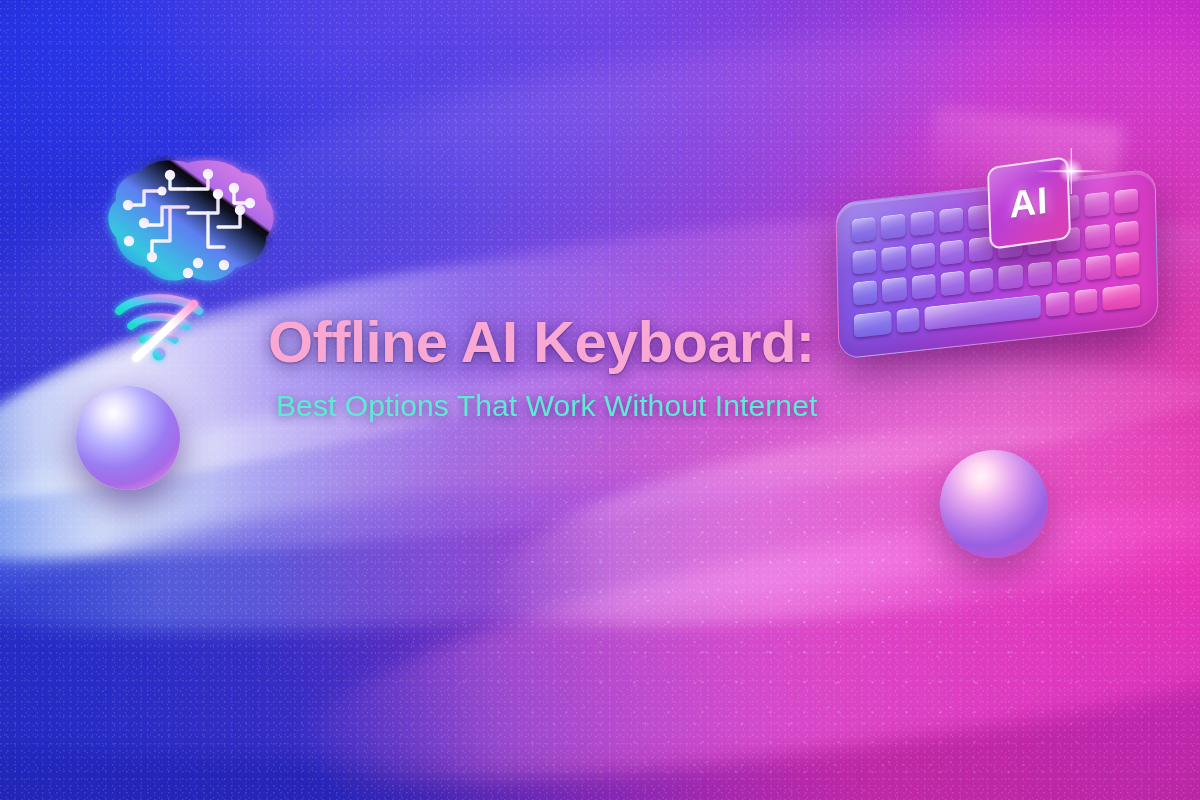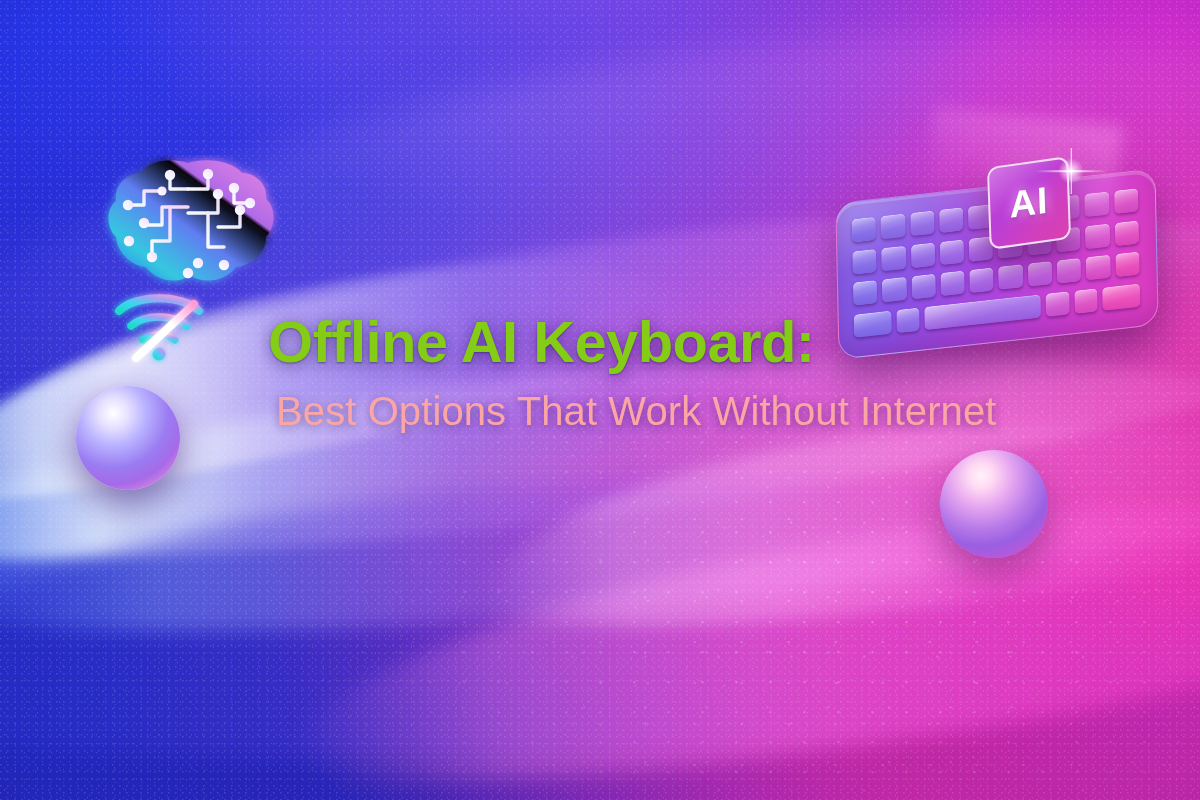--- a/index.html
+++ b/index.html
@@ -192,31 +192,31 @@
     position: absolute;
     left: 268px;
     top: 312px;
     width: 660px;
   }
   #page-title {
     margin: 0;
     font-size: 58px;
     line-height: 1.05;
     font-weight: 700;
-    color: #84cc16;
+    color: #f9a8d4;
     letter-spacing: -0.6px;
     text-shadow: 0 3px 16px rgba(35,10,90,0.55), 0 1px 2px rgba(30,10,80,0.45);
     white-space: nowrap;
   }
   #page-subtitle {
     margin: 16px 0 0 8px;
-    font-size: 40px;
+    font-size: 30px;
     line-height: 1.1;
     font-weight: 400;
-    color: #fca5a5;
+    color: #5eead4;
     letter-spacing: 0.1px;
     text-shadow: 0 2px 10px rgba(35,10,90,0.48);
     white-space: nowrap;
   }
 
   
   #brain-icon { position: absolute; left: 100px; top: 155px; width: 180px; height: 140px; }
   #wifi-off-icon { position: absolute; left: 110px; top: 278px; width: 108px; height: 92px; }
 
   

